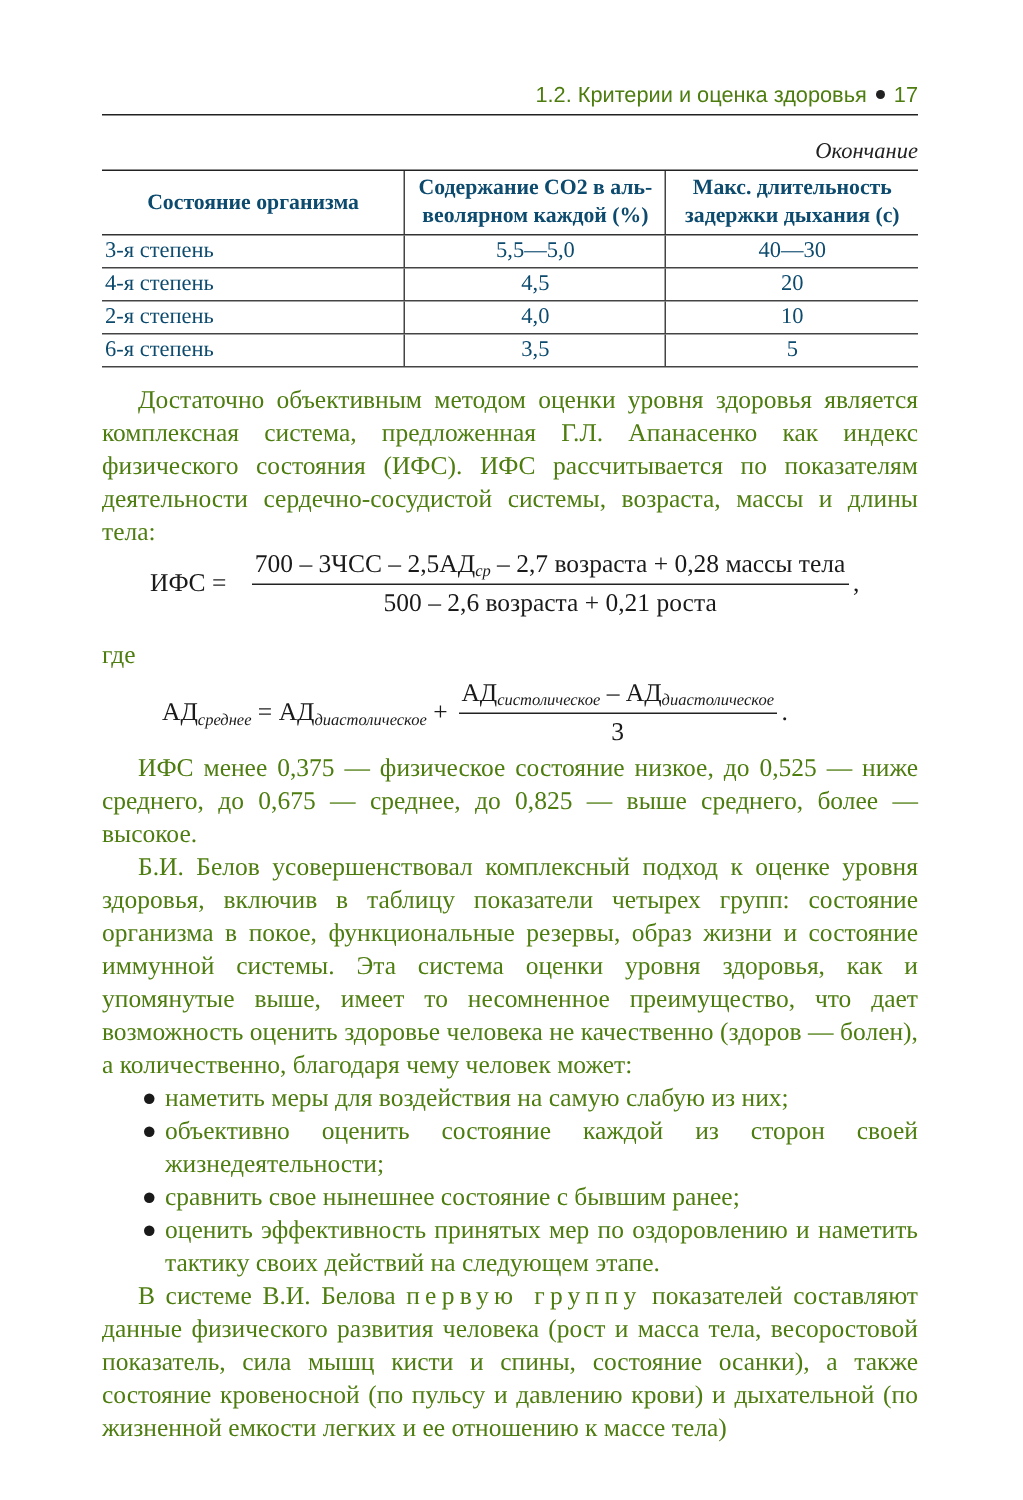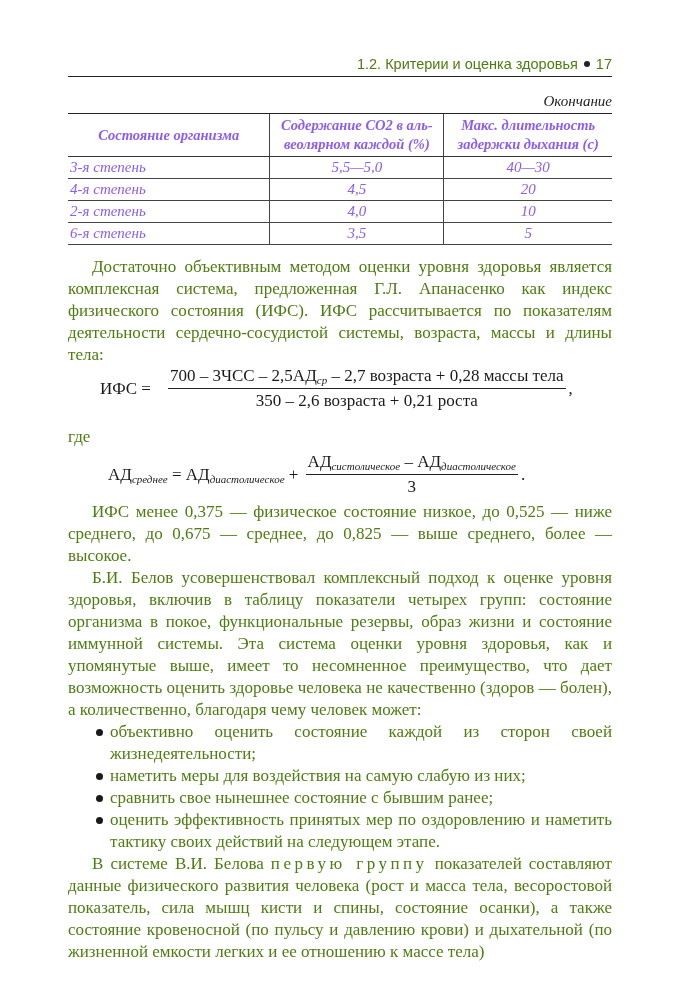--- a/index.html
+++ b/index.html
@@ -11,21 +11,21 @@
     font-family:"Liberation Sans", sans-serif; font-size:14.5px;
     text-align:right; line-height:20px; color:#4d7c0f;
   }
   .running-head .bullet-sep { display:inline-block; width:6px; height:6px; border-radius:50%; background:#222; margin:0 6px 2px 6px; vertical-align:middle; }
   .caption {
     position:absolute; top:93px; right:0;
     font-family:"Liberation Serif", serif; font-style:italic; font-size:15px; color:#222;
   }
   table.data-table {
     position:absolute; left:0; top:113px; width:544px; border-collapse:collapse;
-    font-family:"Liberation Serif", serif; font-size:15px; color:#8b5cf6;font-style:italic;
+    font-family:"Liberation Serif", serif; font-size:15px; color:#0c4a6e;
   }
   table.data-table th {
     font-weight:bold; font-size:14.5px; line-height:19px; height:42px; padding:0 4px;
     border-top:1.5px solid #222; border-bottom:1.5px solid #333;
     text-align:center; vertical-align:middle;
   }
   table.data-table td {
     height:21px; line-height:21px; padding:0 4px; border-bottom:1px solid #444;
   }
   table.data-table th + th, table.data-table td + td { border-left:1px solid #444; }
@@ -98,21 +98,21 @@
   </table>
 
   <div class="body-text" style="top:256px;">
     <p>Достаточно объективным методом оценки уровня здоровья является комплексная система, предложенная Г.Л. Апанасенко как индекс физического состояния (ИФС). ИФС рассчитывается по показателям деятельности сердечно-сосудистой системы, возраста, массы и длины тела:</p>
   </div>
 
   <div class="formula" style="left:32px; top:366px;">
     <span style="margin-right:14px;text-align:right;">ИФС =</span>
     <span class="frac">
       <span class="num"><span>700 – 3ЧСС – 2,5АД</span><sub>ср</sub><span> – 2,7 возраста + 0,28 массы тела</span></span>
-      <span class="den">350 – 2,6 возраста + 0,21 роста</span>
+      <span class="den">500 – 2,6 возраста + 0,21 роста</span>
     </span>
     <span>,</span>
   </div>
 
   <div class="body-text" style="top:426px;">
     <p class="noindent">где</p>
   </div>
 
   <div class="formula" style="left:40px; top:452px;">
     <span><span>АД</span><sub>среднее</sub></span>
@@ -126,21 +126,21 @@
     <span>.</span>
   </div>
 
   <div class="body-text" style="top:501px;">
     <p>ИФС менее 0,375 — физическое состояние низкое, до 0,525 — ниже среднего, до 0,675 — среднее, до 0,825 — выше среднего, более — высокое.</p>
   </div>
 
   <div class="body-text" style="top:567px;">
     <p>Б.И. Белов усовершенствовал комплексный подход к оценке уровня здоровья, включив в таблицу показатели четырех групп: состояние организма в покое, функциональные резервы, образ жизни и состояние иммунной системы. Эта система оценки уровня здоровья, как и упомянутые выше, имеет то несомненное преимущество, что дает возможность оценить здоровье человека не качественно (здоров — болен), а количественно, благодаря чему человек может:</p>
     <ul class="bullets">
+      <li>наметить меры для воздействия на самую слабую из них;</li>
       <li>объективно оценить состояние каждой из сторон своей жизнедеятельности;</li>
-      <li>наметить меры для воздействия на самую слабую из них;</li>
       <li>сравнить свое нынешнее состояние с бывшим ранее;</li>
       <li>оценить эффективность принятых мер по оздоровлению и наметить тактику своих действий на следующем этапе.</li>
     </ul>
     <p><span>В системе В.И. Белова </span><span class="spaced">первую группу</span><span> показателей составляют данные физического развития человека (рост и масса тела, весоростовой показатель, сила мышц кисти и спины, состояние осанки), а также состояние кровеносной (по пульсу и давлению крови) и дыхательной (по жизненной емкости легких и ее отношению к массе тела)</span></p>
   </div>
 
 </div>
 
 </body></html>

